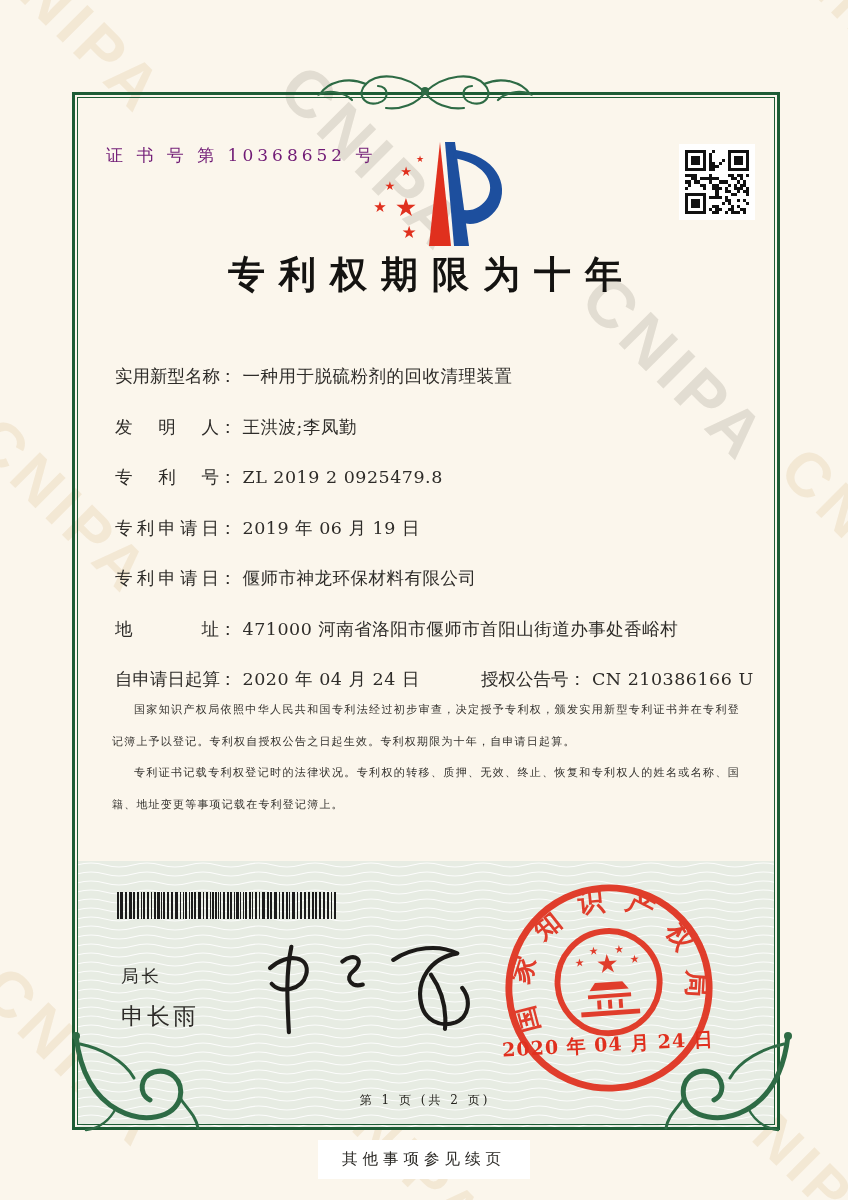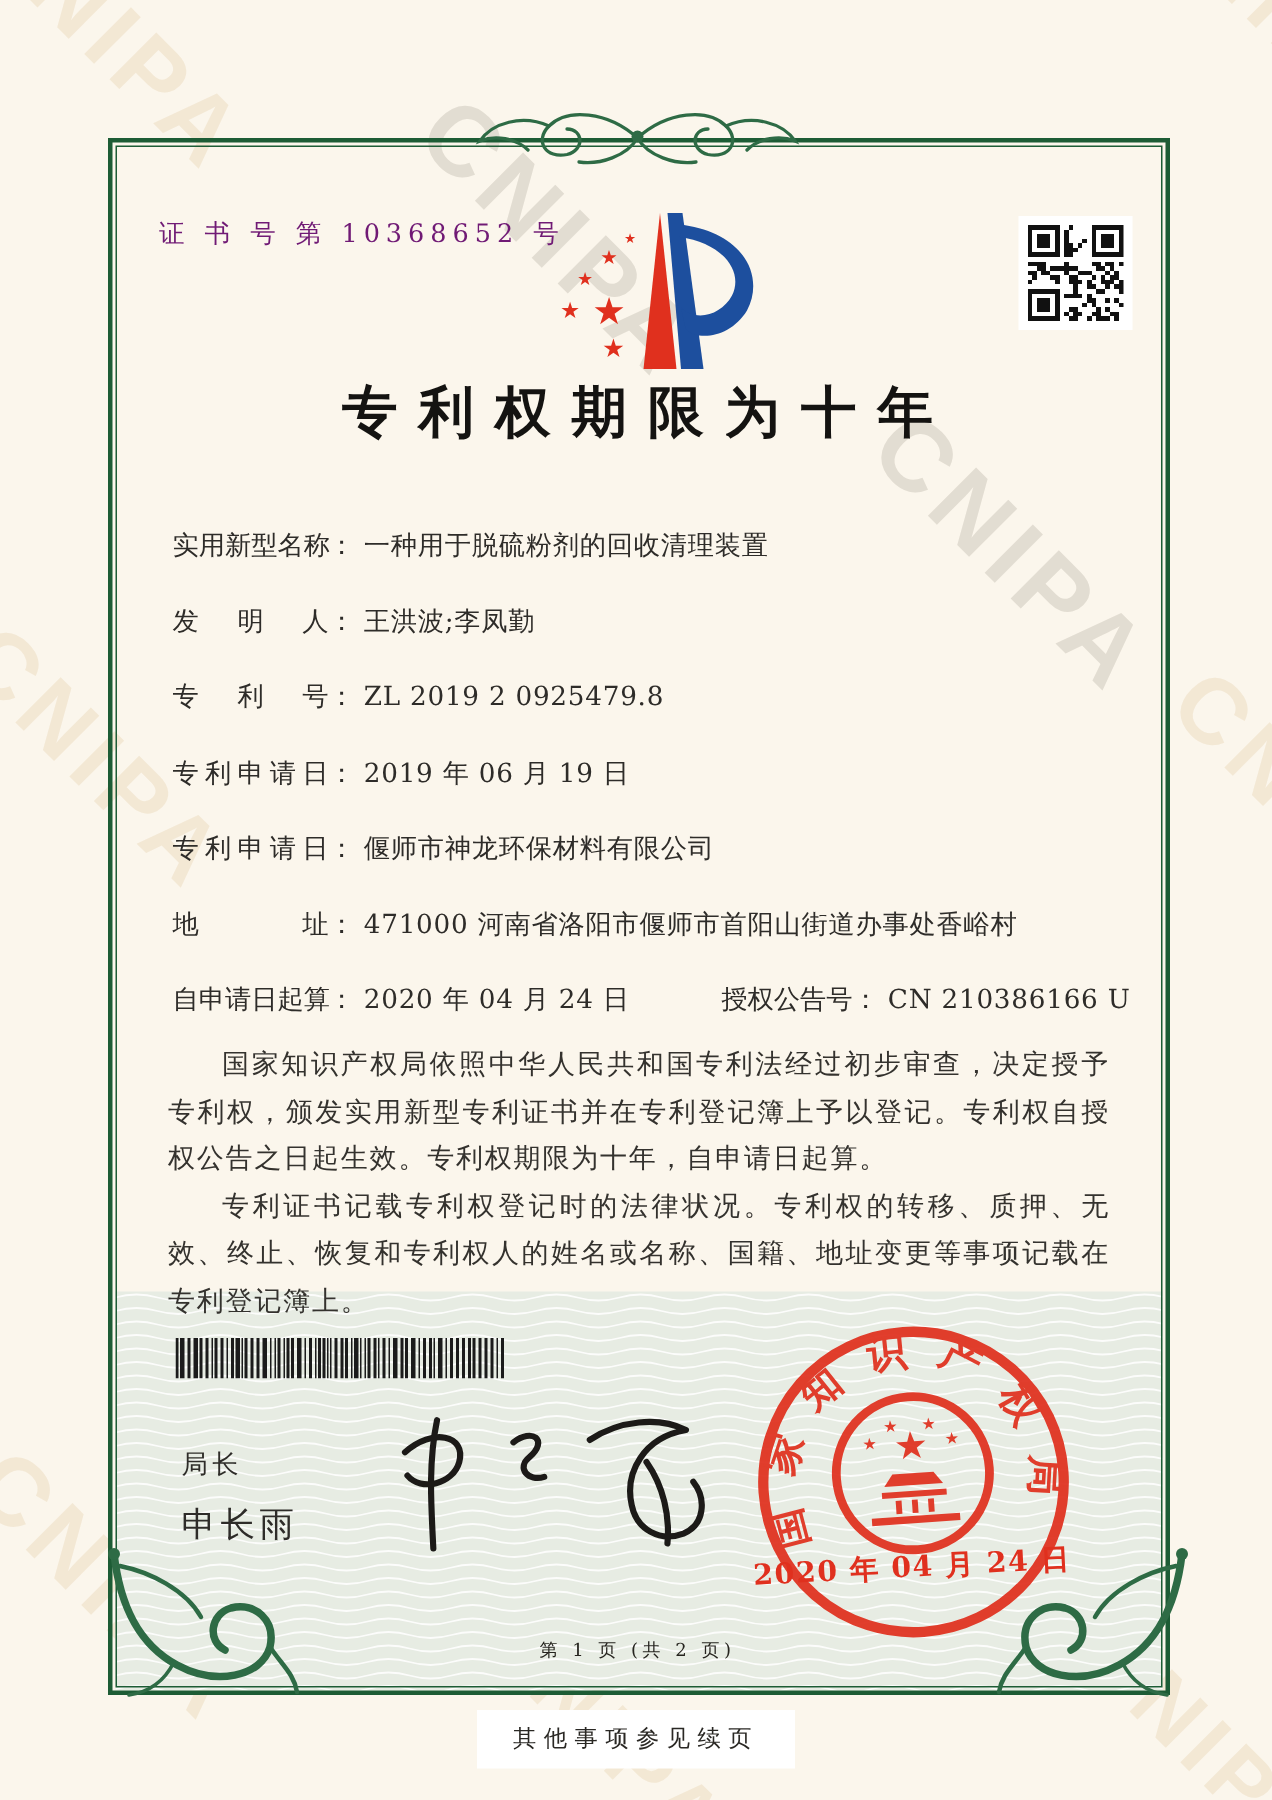--- a/index.html
+++ b/index.html
@@ -50,30 +50,30 @@
   
   .cert-no{position:absolute;left:106px;top:144px;font-size:17px;letter-spacing:4px;color:#701a75;z-index:4;}
   .logo{position:absolute;left:356px;top:136px;z-index:4;}
   .qr{position:absolute;left:679px;top:144px;width:76px;height:76px;background:#fff;padding:6px;z-index:4;}
   .qr svg{display:block;width:64px;height:64px;}
   .title{
     position:absolute;left:80px;top:250px;width:690px;text-align:center;
     font-size:37px;font-weight:bold;letter-spacing:14px;text-indent:14px;color:#141311;z-index:4;
   }
   
-  .fields{position:absolute;left:115px;top:352px;width:560px;z-index:4;}
+  .fields{position:absolute;left:115px;top:364px;width:560px;z-index:4;}
   .field-row{display:flex;align-items:flex-start;margin-bottom:26.5px;font-size:17.5px;line-height:24px;white-space:nowrap;}
   .f-label{display:inline-block;width:104px;text-align:justify;text-align-last:justify;flex:none;}
   .f-colon{flex:none;}
   .f-value{margin-left:6px;letter-spacing:.5px;text-align:center;}
   .f-label2{margin-left:61px;flex:none;}
   
   .body-text{position:absolute;left:112px;top:694px;width:628px;z-index:4;}
   .body-text p{
-    font-size:18px;line-height:31.5px;text-align:justify;text-indent:2em;
+    font-size:11px;line-height:31.5px;text-align:justify;text-indent:2em;
     letter-spacing:1.2px;color:#34322e;
   }
   
   .band{position:absolute;left:77px;top:861px;width:698px;height:266px;background:var(--band);z-index:1;}
   .band svg{display:block;}
   .band path{fill:none;stroke:#ffffff;stroke-width:1.2;opacity:.85;}
   
   .barcode{position:absolute;left:117px;top:892px;z-index:4;}
   .director-title{position:absolute;left:121px;top:964px;font-size:17.5px;letter-spacing:3px;z-index:4;}
   .director-name{position:absolute;left:121px;top:1001px;font-size:23px;letter-spacing:3px;z-index:4;}

